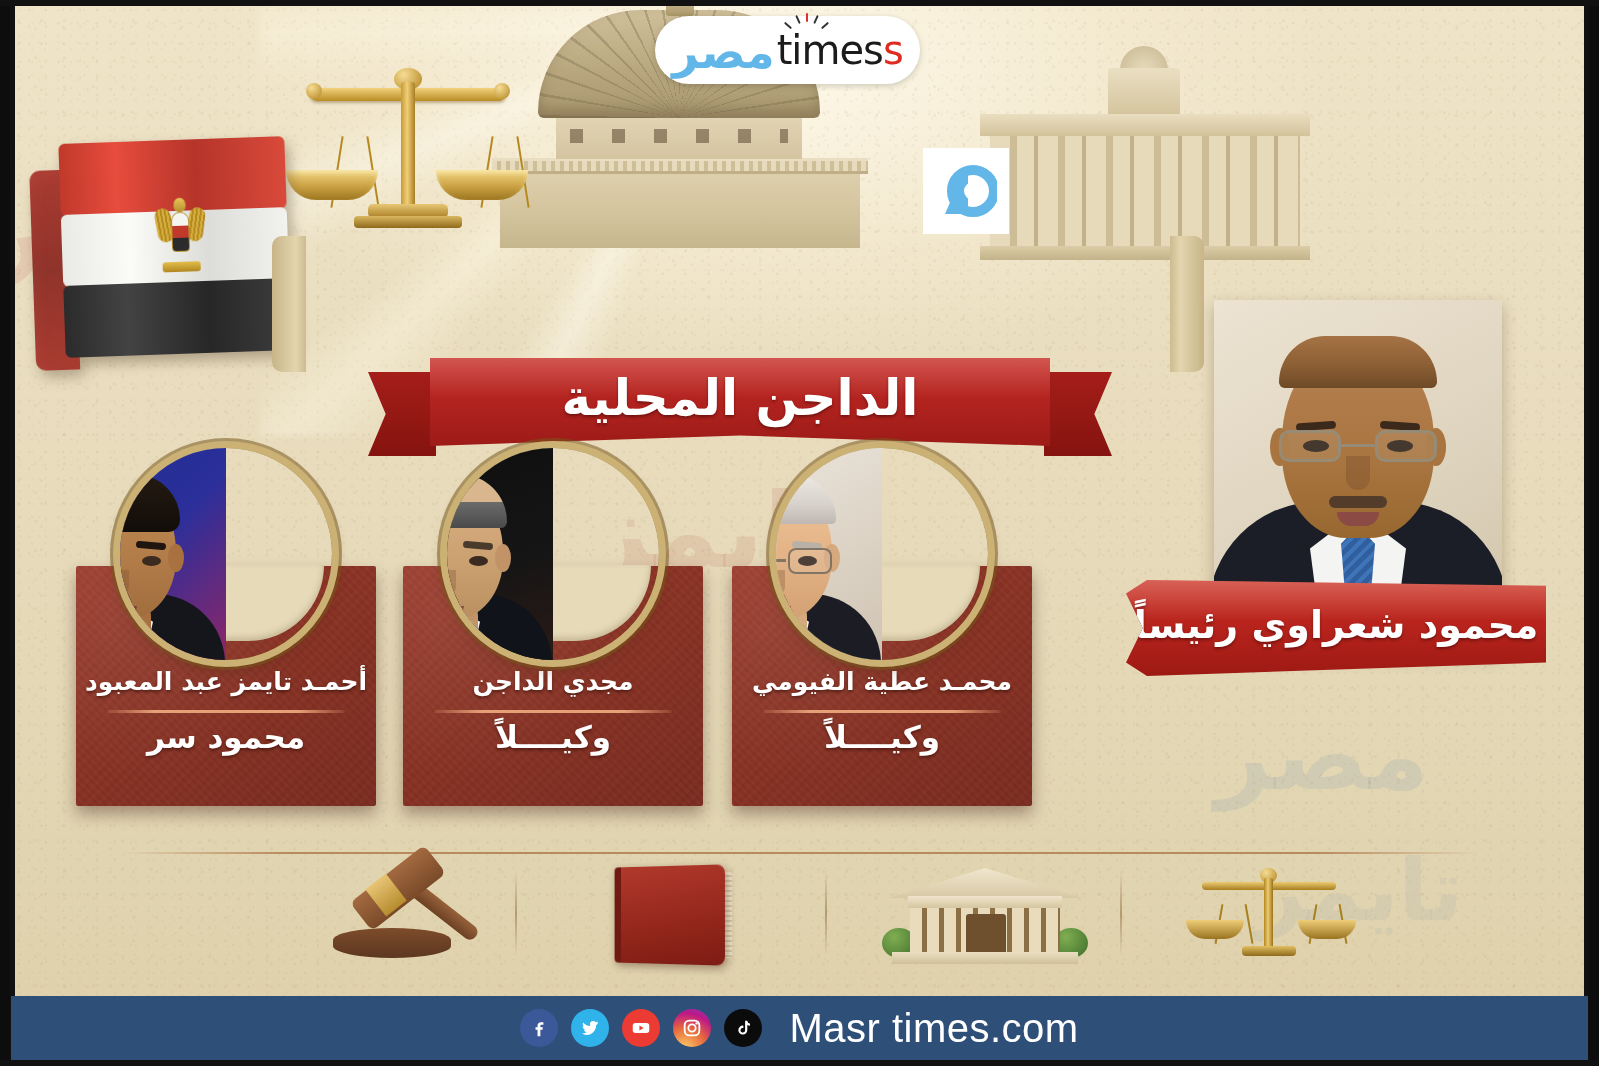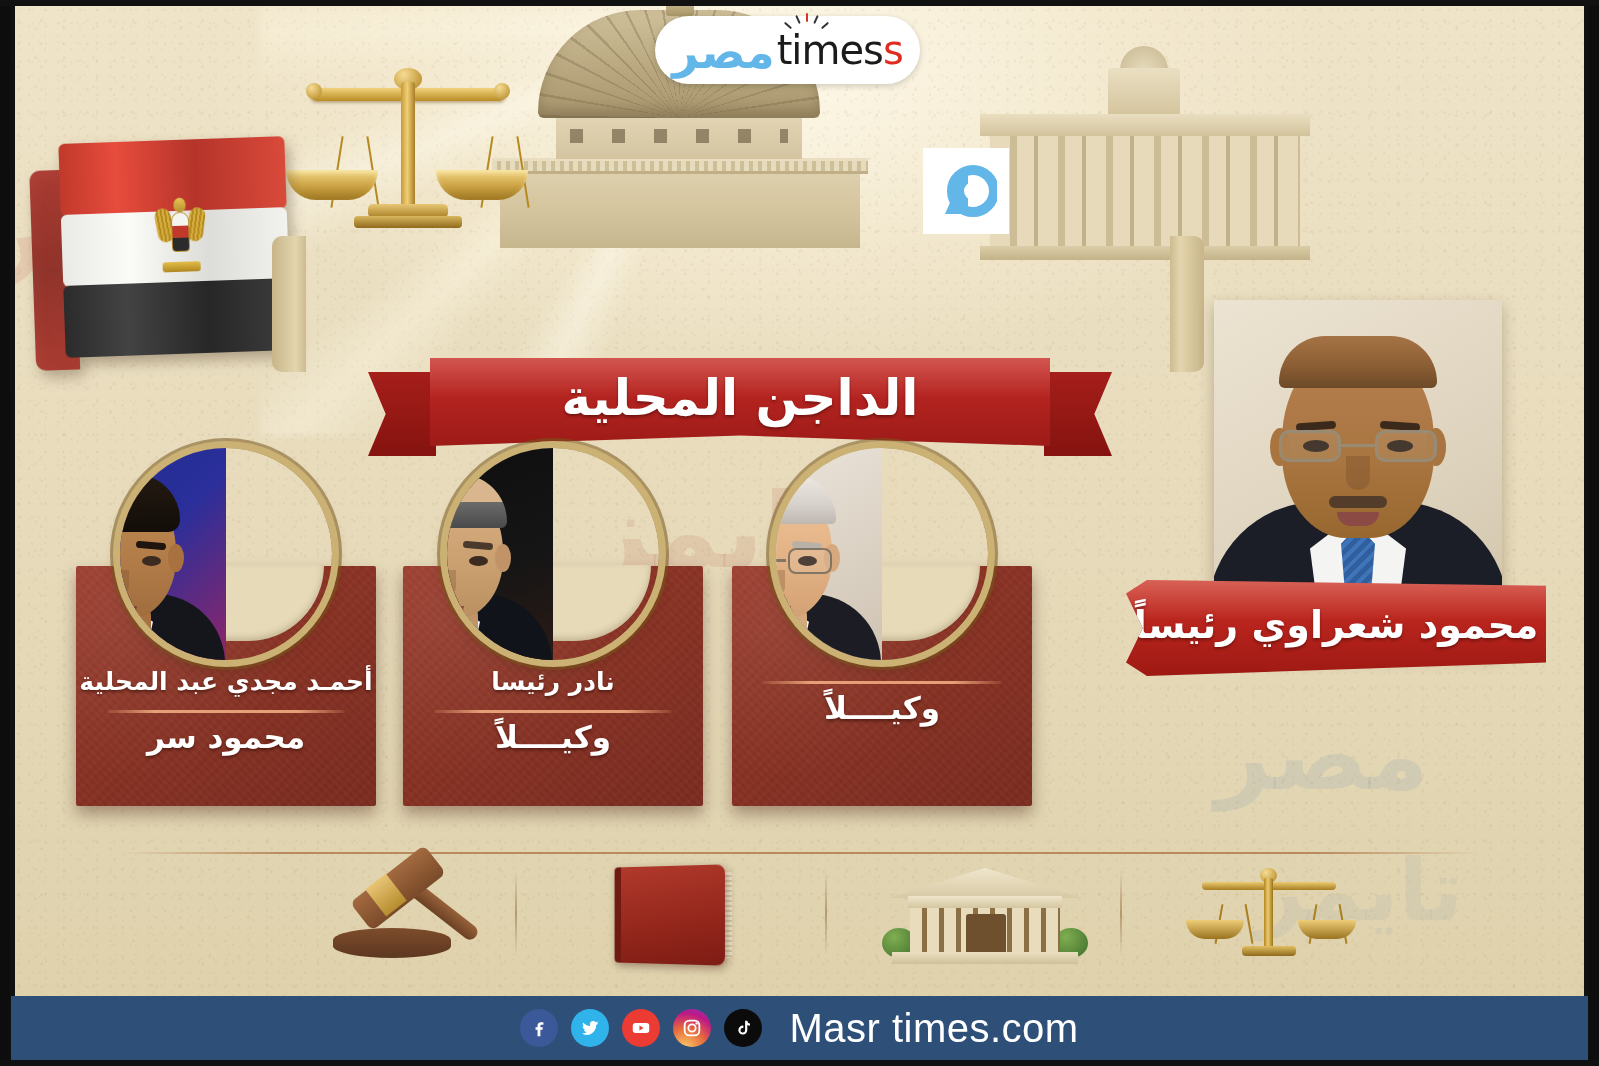--- a/index.html
+++ b/index.html
@@ -546,21 +546,21 @@
     <div class="ribbon-gloss"></div>
     <div class="ribbon-text">الداجن المحلية</div>
   </div>
 
   <div class="members">
 
     <div class="card card-c1">
       <div class="card-tex"></div>
       <div class="card-notch"></div>
       <div class="card-body">
-        <div class="mem-name">أحمـد مجدي عبد المحلية</div>
+        <div class="mem-name">أحمـد تايمز عبد المعبود</div>
         <div class="mem-rule"></div>
         <div class="mem-role">محمود سر</div>
       </div>
     </div>
     <div class="avatar av-c1">
       <div class="av-inner face" style="width:212px;height:212px;">
         <div class="f-bg" style="background:linear-gradient(135deg,#1e2b86 0%,#2a2f9b 55%,#8e2668 100%);"></div>
         <div class="f-suit" style="background:#15151c;"></div>
         <div class="f-shirt"></div>
         <div class="f-tie" style="background:#9c2f58;"></div>
@@ -574,21 +574,21 @@
         <div class="f-eye f-eyeR"></div>
         <div class="f-nose"></div>
         <div class="f-mouth" style="background:#7d3f3c;"></div>
       </div>
     </div>
 
     <div class="card card-c2">
       <div class="card-tex"></div>
       <div class="card-notch"></div>
       <div class="card-body">
-        <div class="mem-name">نادر رئيسا</div>
+        <div class="mem-name">مجدي الداجن</div>
         <div class="mem-rule"></div>
         <div class="mem-role">وكيــــلاً</div>
       </div>
     </div>
     <div class="avatar av-c2">
       <div class="av-inner face" style="width:212px;height:212px;">
         <div class="f-bg" style="background:linear-gradient(160deg,#0d0d0d 0%,#151515 60%,#2a1a16 100%);"></div>
         <div class="f-suit" style="background:#11131b;"></div>
         <div class="f-shirt"></div>
         <div class="f-tie" style="background:#2b3a55;"></div>
@@ -602,20 +602,21 @@
         <div class="f-eye f-eyeR"></div>
         <div class="f-nose"></div>
         <div class="f-mouth" style="background:#8a4b46;"></div>
       </div>
     </div>
 
     <div class="card card-c3">
       <div class="card-tex"></div>
       <div class="card-notch"></div>
       <div class="card-body">
+        <div class="mem-name">محمـد عطية الفيومي</div>
         <div class="mem-rule"></div>
         <div class="mem-role">وكيــــلاً</div>
       </div>
     </div>
     <div class="avatar av-c3">
       <div class="av-inner face" style="width:212px;height:212px;">
         <div class="f-bg" style="background:linear-gradient(150deg,#f0ebe4 0%,#ded5c8 55%,#cfc3b2 100%);"></div>
         <div class="f-suit" style="background:#1c1c24;"></div>
         <div class="f-shirt"></div>
         <div class="f-tie" style="background:#4a7fc1;"></div>

